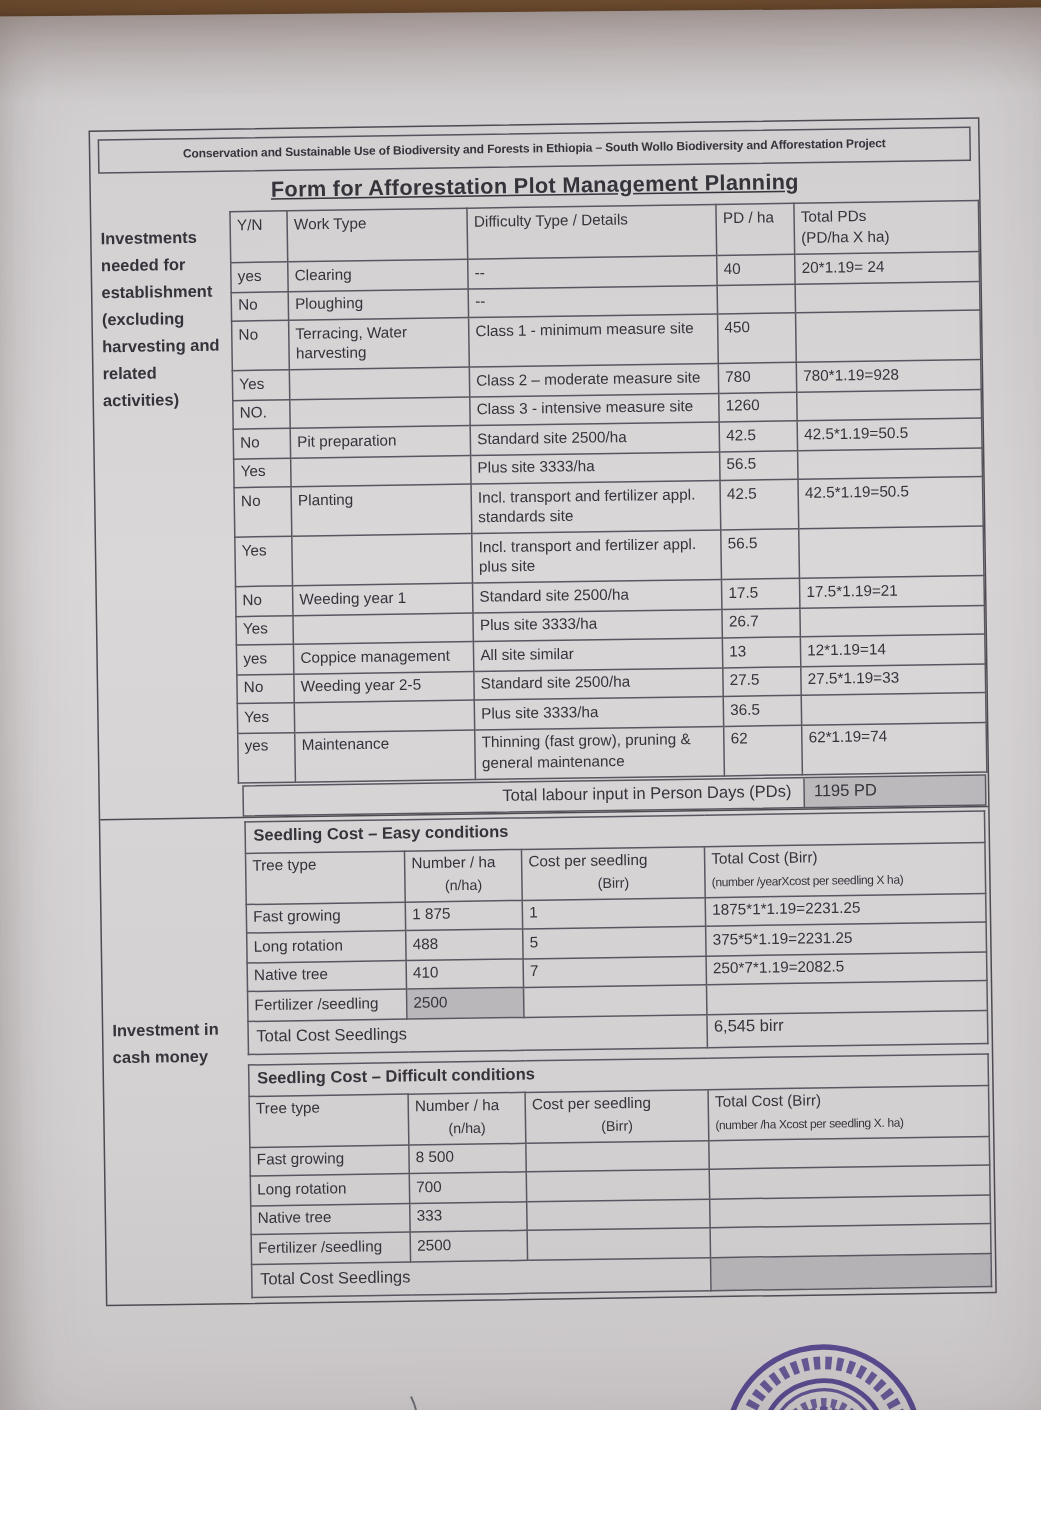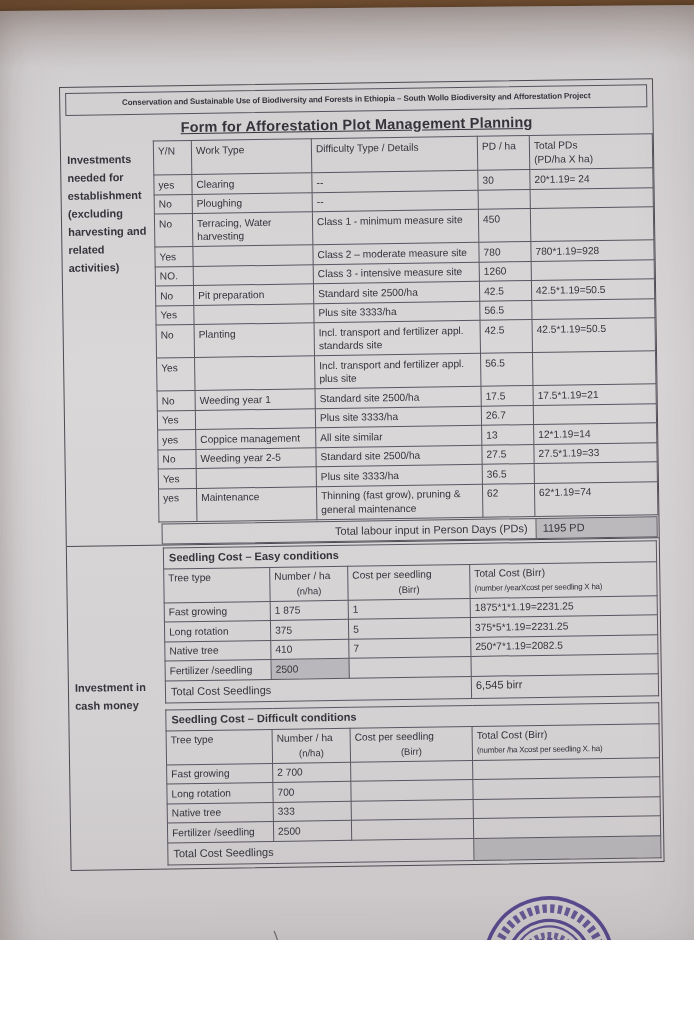--- a/index.html
+++ b/index.html
@@ -137,21 +137,21 @@
                 <div>Total PDs</div>
                 <div class="hdr2">(PD/ha X ha)</div>
               </th>
             </tr>
           </thead>
           <tbody>
               <tr>
                 <td>yes</td>
                 <td>Clearing</td>
                 <td>--</td>
-                <td>30</td>
+                <td>40</td>
                 <td>20*1.19= 24</td>
               </tr>
               <tr>
                 <td>No</td>
                 <td>Ploughing</td>
                 <td>--</td>
                 <td></td>
                 <td></td>
               </tr>
               <tr>
@@ -288,21 +288,21 @@
             </thead>
             <tbody>
                 <tr>
                   <td>Fast growing</td>
                   <td>1 875</td>
                   <td>1</td>
                   <td>1875*1*1.19=2231.25</td>
                 </tr>
                 <tr>
                   <td>Long rotation</td>
-                  <td>375</td>
+                  <td>488</td>
                   <td>5</td>
                   <td>375*5*1.19=2231.25</td>
                 </tr>
                 <tr>
                   <td>Native tree</td>
                   <td>410</td>
                   <td>7</td>
                   <td>250*7*1.19=2082.5</td>
                 </tr>
                 <tr>
@@ -345,21 +345,21 @@
                 </th>
                 <th>
                   <div>Total Cost (Birr)</div>
                   <div class="hdr2 sub-small">(number /ha Xcost per seedling X. ha)</div>
                 </th>
               </tr>
             </thead>
             <tbody>
                 <tr>
                   <td>Fast growing</td>
-                  <td>2 700</td>
+                  <td>8 500</td>
                   <td></td>
                   <td></td>
                 </tr>
                 <tr>
                   <td>Long rotation</td>
                   <td>700</td>
                   <td></td>
                   <td></td>
                 </tr>
                 <tr>

